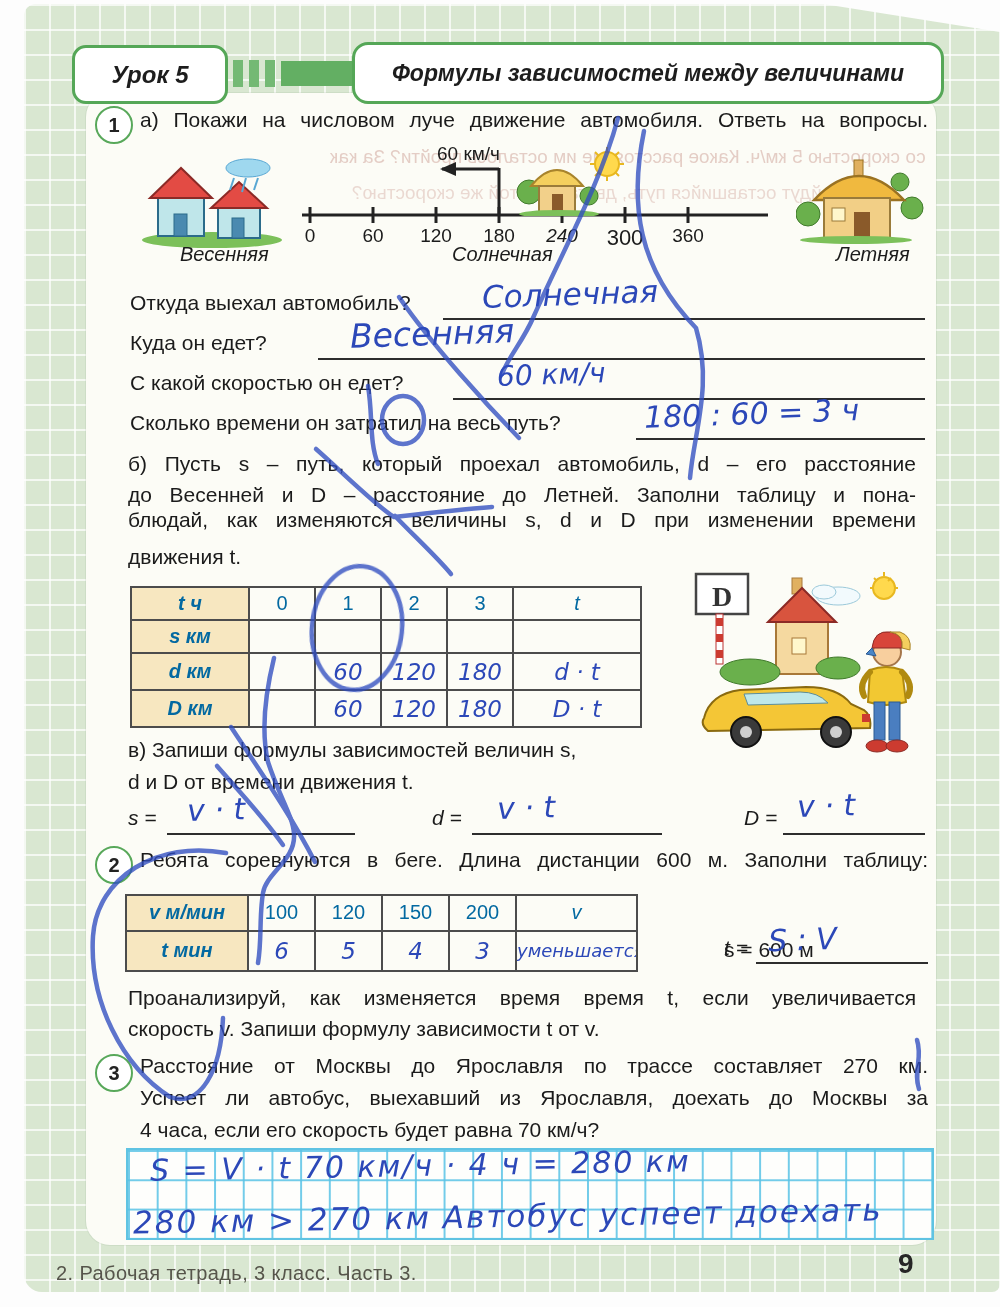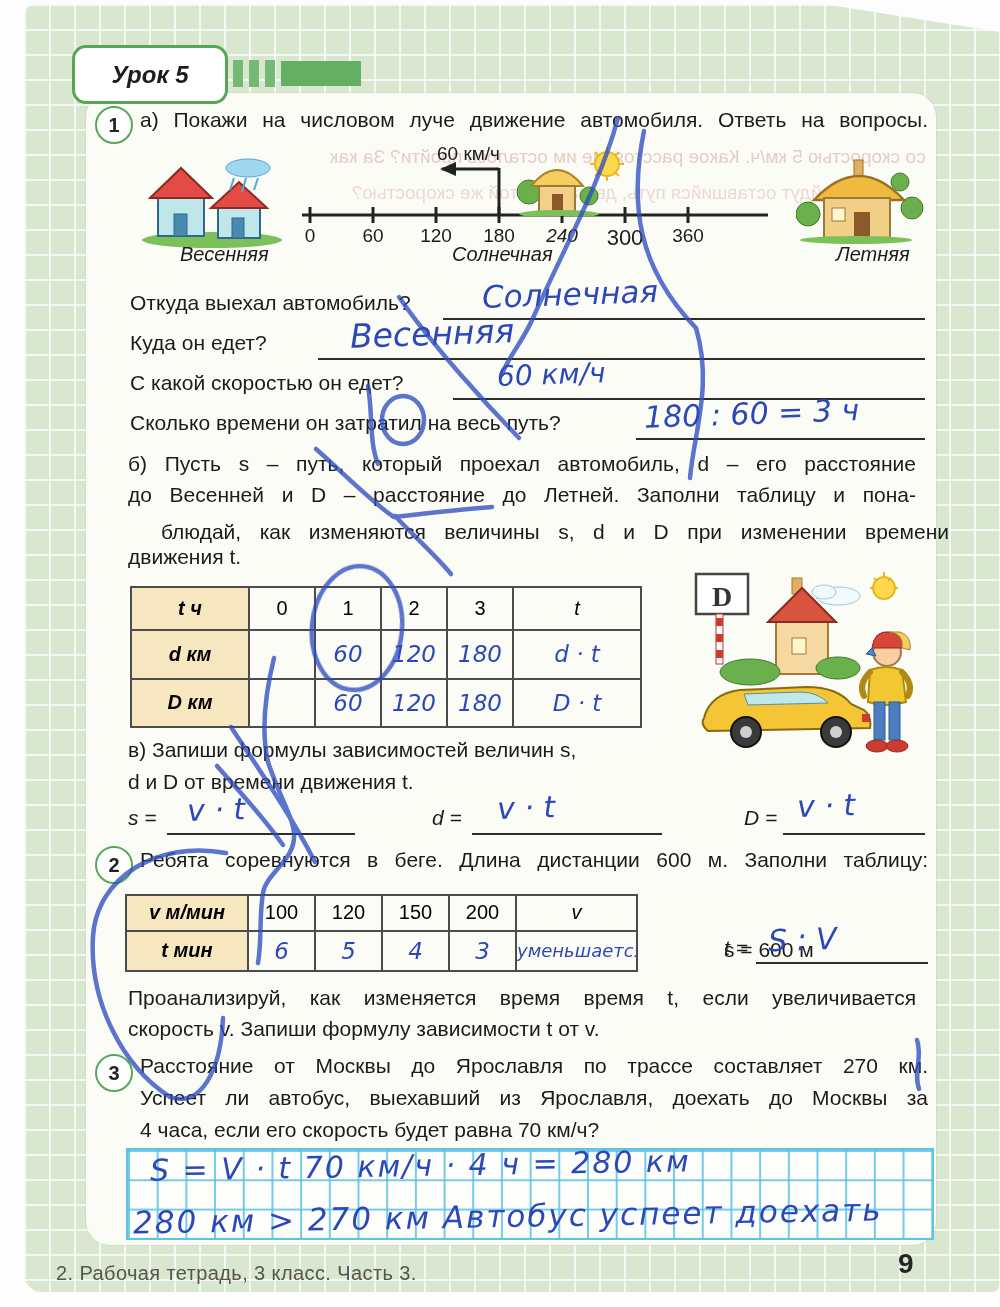--- a/index.html
+++ b/index.html
@@ -24,21 +24,21 @@
   .just{white-space:normal;text-align:justify;text-align-last:justify;width:788px;}
   .vlabel{font-style:italic;font-size:20px;}
   .numcirc{position:absolute;width:34px;height:34px;border:2.5px solid #58a85a;border-radius:50%;
            background:#fff;display:flex;align-items:center;justify-content:center;
            font-weight:bold;font-size:20px;color:#222;}
   .hw{position:absolute;font-family:"DejaVu Sans",sans-serif;font-style:italic;color:#2c48b8;
       white-space:nowrap;transform:rotate(-2deg);}
   .blank{position:absolute;border-bottom:2.2px solid #2d2d2d;}
   .wtab{border-collapse:collapse;table-layout:fixed;}
   .wtab td{border:2.2px solid #4c4c4c;text-align:center;vertical-align:middle;
-           font-size:20px;color:#000000;padding:0;overflow:hidden;}
+           font-size:20px;color:#0369a1;padding:0;overflow:hidden;}
   .wtab td.lbl{background:#f7e7c0;font-weight:bold;font-style:italic;}
   .wtab td.hwc{font-family:"DejaVu Sans",sans-serif;font-style:italic;color:#2c48b8;font-size:23px;}
   #tbl1 tr td:last-child, #tbl2 tr:first-child td:last-child{font-style:italic;}
   .gridbox{position:absolute;left:126px;top:1148px;width:804px;height:88px;
            border:2px solid #5fc3e2;background-color:#fefefc;
            background-image:linear-gradient(to right, rgba(90,195,230,.85) 1.6px, transparent 1.6px),
                             linear-gradient(to bottom, rgba(90,195,230,.85) 1.6px, transparent 1.6px);
            background-size:28.7px 29.3px;}
   .bleed{position:absolute;transform:scaleX(-1);color:rgba(188,130,118,.38);font-size:19px;
          white-space:nowrap;filter:blur(.4px);}
@@ -54,20 +54,23 @@
   <div class="wedge"></div>
   <div class="card"></div>
 
   <div class="hbox" style="left:72px;top:45px;width:150px;height:53px;border-radius:14px;font-size:24px;">
     <span>Урок 5</span>
   </div>
   <span class="dash" style="left:233px;top:60px;"></span>
   <span class="dash" style="left:249px;top:60px;"></span>
   <span class="dash" style="left:265px;top:60px;"></span>
   <span class="bar" style="left:281px;top:61px;width:80px;"></span>
+  <div class="hbox" style="left:352px;top:42px;width:586px;height:56px;border-radius:16px;font-size:23px;">
+    <span>Формулы зависимостей между величинами</span>
+  </div>
 
   <div class="bleed" style="left:330px;top:146px;">со скоростью 5 км/ч. Какое расстояние им осталось пройти? За как</div>
   <div class="bleed" style="left:352px;top:182px;opacity:.75;">они пройдут оставшийся путь, двигаясь с той же скоростью?</div>
 
   <div class="numcirc" style="left:95px;top:106px;">
     <span>1</span>
   </div>
   <div class="pr just" style="left:140px;top:108px;">а) Покажи на числовом луче движение автомобиля. Ответь на вопросы.</div>
 
   <svg class="abs" style="left:140px;top:156px;" width="150" height="92" viewBox="0 0 150 92">
@@ -153,32 +156,40 @@
   <div class="pr" style="left:130px;top:371px;">С какой скоростью он едет?</div>
   <div class="blank" style="left:453px;top:371px;width:472px;height:27px;"></div>
   <div class="hw" style="left:497px;top:358px;font-size:28px;">60 км/ч</div>
 
   <div class="pr" style="left:130px;top:411px;">Сколько времени он затратил на весь путь?</div>
   <div class="blank" style="left:636px;top:411px;width:289px;height:27px;"></div>
   <div class="hw" style="left:644px;top:396px;font-size:30px;">180 : 60 = 3 ч</div>
 
   <div class="pr just" style="left:128px;top:452px;">б) Пусть s – путь, который проехал автомобиль, d – его расстояние</div>
   <div class="pr just" style="left:128px;top:483px;">до Весенней и D – расстояние до Летней. Заполни таблицу и пона-</div>
-  <div class="pr just" style="left:128px;top:520px;margin-left:33px;">блюдай, как изменяются величины s, d и D при изменении времени</div>
+  <div class="pr just" style="left:128px;top:508px;">блюдай, как изменяются величины s, d и D при изменении времени</div>
   <div class="pr" style="left:128px;top:545px;">движения t.</div>
 
   <table id="tbl1" class="wtab abs" style="left:130px;top:586px;width:512px;height:142px;">
     <tbody>
         <tr>
       <td class="lbl" style="width:116px;">t ч</td>
       <td style="width:64px;">0</td>
       <td style="width:64px;">1</td>
       <td style="width:64px;">2</td>
       <td style="width:64px;">3</td>
       <td>t</td>
+    </tr>
+    <tr>
+      <td class="lbl">s км</td>
+      <td></td>
+      <td></td>
+      <td></td>
+      <td></td>
+      <td></td>
     </tr>
     <tr>
       <td class="lbl">d км</td>
       <td></td>
       <td class="hwc">60</td>
       <td class="hwc">120</td>
       <td class="hwc">180</td>
       <td class="hwc">d · t</td>
     </tr>
     <tr>

